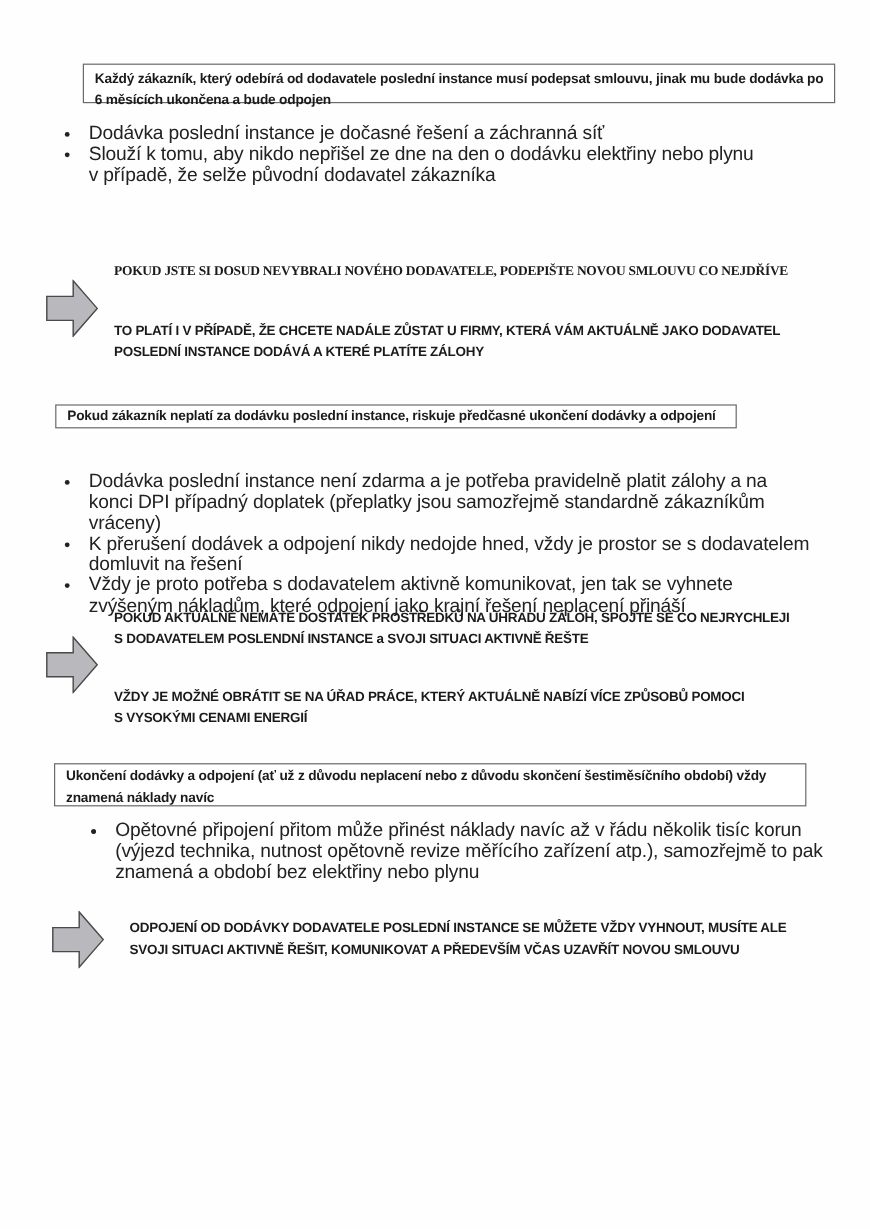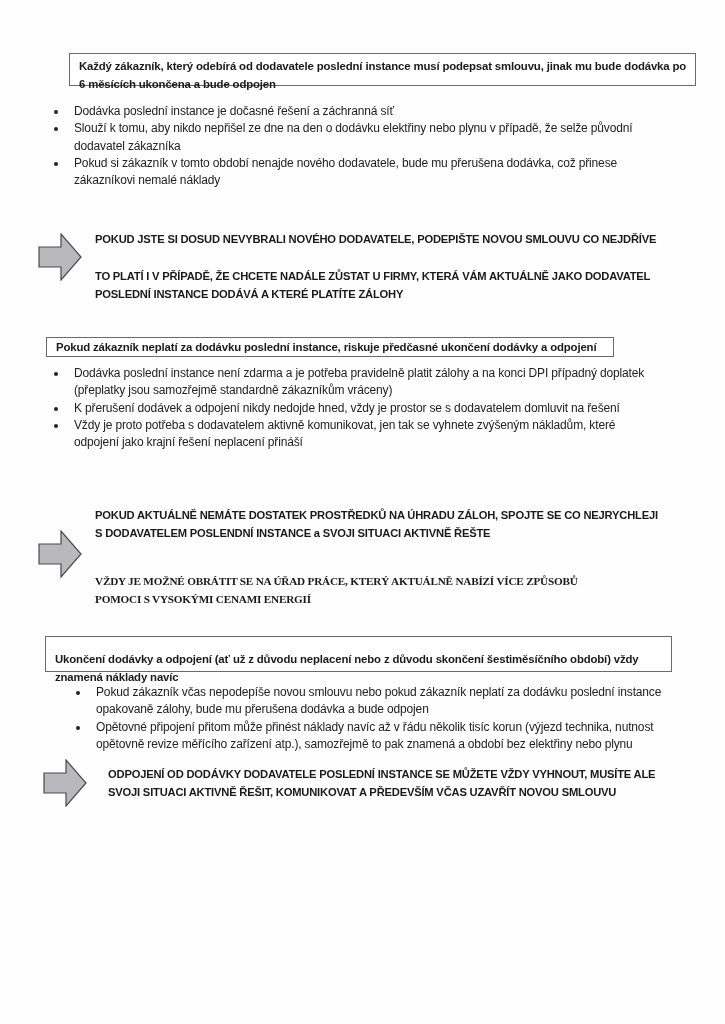--- a/index.html
+++ b/index.html
@@ -32,21 +32,21 @@
       font-weight: bold;
       letter-spacing: -0.15px;
       color: #1a1a1a;
       background: #fff;
     }
     .bullets {
       position: absolute;
       margin: 0;
       padding: 0;
       list-style: none;
-      font-size: 12px;
+      font-size: 16px;
       line-height: 17.3px;
       letter-spacing: -0.15px;
       color: #222;
     }
     .bullets li {
       position: relative;
       padding-left: 26px;
     }
     .bullets li .dot {
       position: absolute;
@@ -77,65 +77,64 @@
 
 <div class="page">
 
   <div class="box" style="left:45px; top:53px; width:627px; height:33px;margin-left:24px;">
     <span>Každý zákazník, který odebírá od dodavatele poslední instance musí podepsat smlouvu, jinak mu bude dodávka po 6 měsících ukončena a bude odpojen</span>
   </div>
 
   <ul class="bullets" style="left:48px; top:103px; width:630px;">
     <li><span class="dot"></span><span>Dodávka poslední instance je dočasné řešení a záchranná síť</span></li>
     <li style="padding-right:40px;"><span class="dot"></span><span>Slouží k tomu, aby nikdo nepřišel ze dne na den o dodávku elektřiny nebo plynu v případě, že selže původní dodavatel zákazníka</span></li>
-    <li style="padding-right:40px;"><span class="dot"></span><span>Pokud si zákazník v tomto období nenajde nového dodavatele, bude mu přerušena dodávka, což přinese zákazníkovi nemalé náklady</span></li>
   </ul>
 
   <div class="arrow" style="left:38px; top:233px;">
     <svg width="44" height="48" viewBox="0 0 44 48">
       <polygon points="1,14 23,14 23,1 43,24 23,47 23,34 1,34" fill="#b9b9bd" stroke="#4a4a4a" stroke-width="1.2"></polygon>
     </svg>
   </div>
 
-  <div class="callout" style="left:95px; top:230px; width:600px;">
+  <div class="callout" style="left:95px; top:217px; width:600px;font-family:Liberation Serif, serif;">
     <span>POKUD JSTE SI DOSUD NEVYBRALI NOVÉHO DODAVATELE, PODEPIŠTE NOVOU SMLOUVU CO NEJDŘÍVE</span>
   </div>
   <div class="callout" style="left:95px; top:267px; width:580px;">
     <span>TO PLATÍ I V PŘÍPADĚ, ŽE CHCETE NADÁLE ZŮSTAT U FIRMY, KTERÁ VÁM AKTUÁLNĚ JAKO DODAVATEL POSLEDNÍ INSTANCE DODÁVÁ A KTERÉ PLATÍTE ZÁLOHY</span>
   </div>
 
   <div class="box" style="left:46px; top:337px; width:568px; height:20px; padding-top:1px;">
     <span>Pokud zákazník neplatí za dodávku poslední instance, riskuje předčasné ukončení dodávky a odpojení</span>
   </div>
 
   <ul class="bullets" style="left:48px; top:365px; width:640px;">
-    <li style="padding-right:20px;"><span class="dot"></span><span>Dodávka poslední instance není zdarma a je potřeba pravidelně platit zálohy a na konci DPI případný doplatek (přeplatky jsou samozřejmě standardně zákazníkům vráceny)</span></li>
+    <li style="padding-right:20px;margin-top:28px;"><span class="dot"></span><span>Dodávka poslední instance není zdarma a je potřeba pravidelně platit zálohy a na konci DPI případný doplatek (přeplatky jsou samozřejmě standardně zákazníkům vráceny)</span></li>
     <li><span class="dot"></span><span>K přerušení dodávek a odpojení nikdy nedojde hned, vždy je prostor se s dodavatelem domluvit na řešení</span></li>
     <li style="padding-right:30px;"><span class="dot"></span><span>Vždy je proto potřeba s dodavatelem aktivně komunikovat, jen tak se vyhnete zvýšeným nákladům, které odpojení jako krajní řešení neplacení přináší</span></li>
   </ul>
 
   <div class="arrow" style="left:38px; top:530px;">
     <svg width="44" height="48" viewBox="0 0 44 48">
       <polygon points="1,14 23,14 23,1 43,24 23,47 23,34 1,34" fill="#b9b9bd" stroke="#4a4a4a" stroke-width="1.2"></polygon>
     </svg>
   </div>
 
   <div class="callout" style="left:95px; top:506px; width:570px;">
     <span>POKUD AKTUÁLNĚ NEMÁTE DOSTATEK PROSTŘEDKŮ NA ÚHRADU ZÁLOH, SPOJTE SE CO NEJRYCHLEJI S DODAVATELEM POSLENDNÍ INSTANCE a SVOJI SITUACI AKTIVNĚ ŘEŠTE</span>
   </div>
-  <div class="callout" style="left:95px; top:572px; width:530px;font-family:Liberation Serif, serif;">
+  <div class="callout" style="left:95px; top:572px; width:530px;">
     <span>VŽDY JE MOŽNÉ OBRÁTIT SE NA ÚŘAD PRÁCE, KTERÝ AKTUÁLNĚ NABÍZÍ VÍCE ZPŮSOBŮ POMOCI S VYSOKÝMI CENAMI ENERGIÍ</span>
   </div>
 
-  <div class="box" style="left:45px; top:636px; width:627px; height:36px; padding-top:14px;">
+  <div class="box" style="left:45px; top:636px; width:627px; height:36px; padding-top:2px;">
     <span>Ukončení dodávky a odpojení (ať už z důvodu neplacení nebo z důvodu skončení šestiměsíčního období) vždy znamená náklady navíc</span>
   </div>
 
   <ul class="bullets" style="left:70px; top:684px; width:620px;">
-    <li style="padding-right:20px;"><span class="dot"></span><span>Pokud zákazník včas nepodepíše novou smlouvu nebo pokud zákazník neplatí za dodávku poslední instance opakovaně zálohy, bude mu přerušena dodávka a bude odpojen</span></li>
+    <li style="padding-right:20px;"><span class="dot"></span></li>
     <li style="padding-right:0px;"><span class="dot"></span><span>Opětovné připojení přitom může přinést náklady navíc až v řádu několik tisíc korun (výjezd technika, nutnost opětovně revize měřícího zařízení atp.), samozřejmě to pak znamená a období bez elektřiny nebo plynu</span></li>
   </ul>
 
   <div class="arrow" style="left:43px; top:759px;">
     <svg width="44" height="48" viewBox="0 0 44 48">
       <polygon points="1,14 23,14 23,1 43,24 23,47 23,34 1,34" fill="#b9b9bd" stroke="#4a4a4a" stroke-width="1.2"></polygon>
     </svg>
   </div>
 
   <div class="callout" style="left:108px; top:765px; width:580px;">

